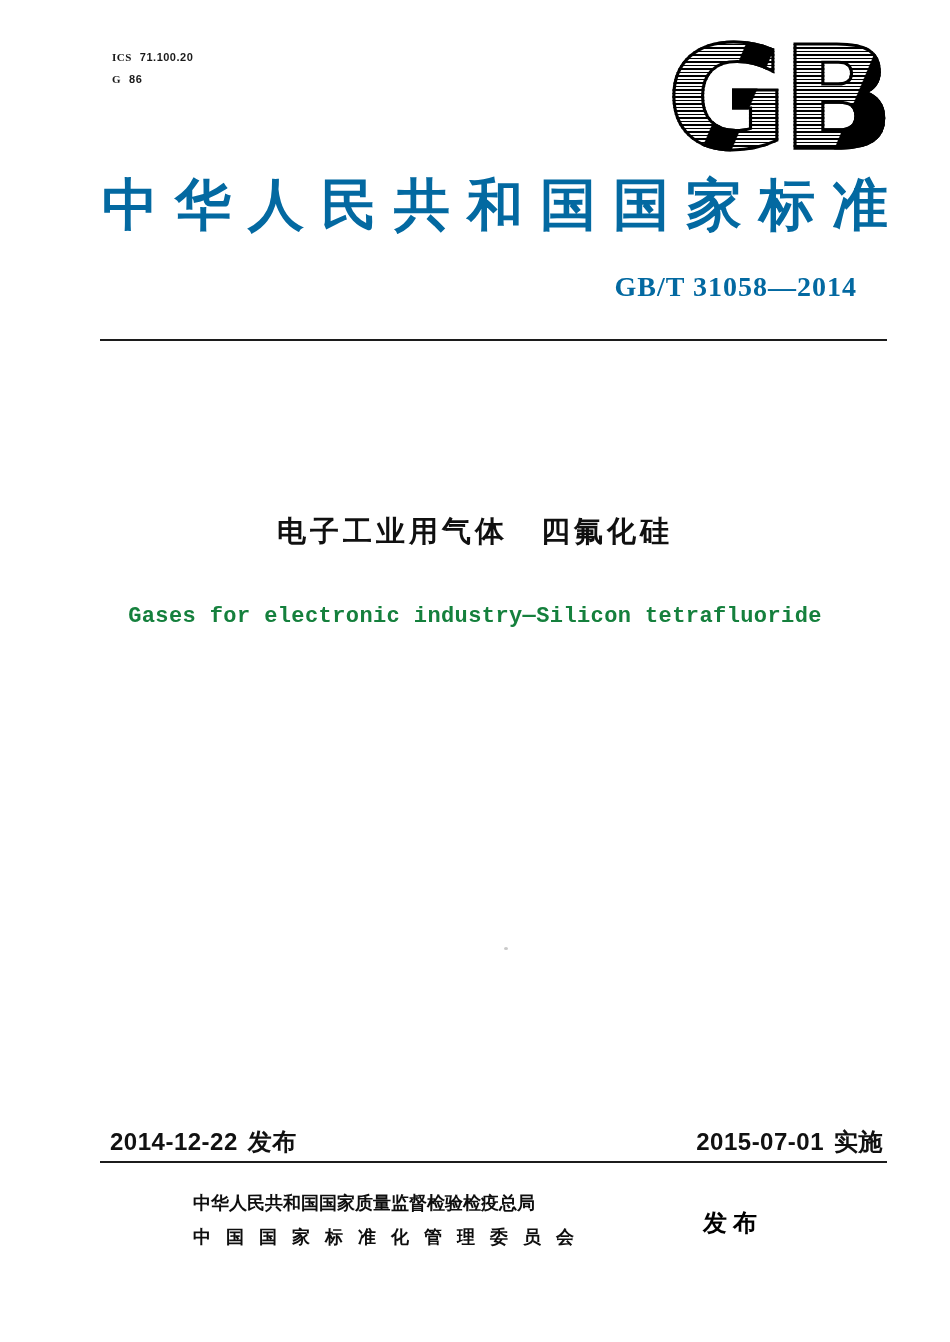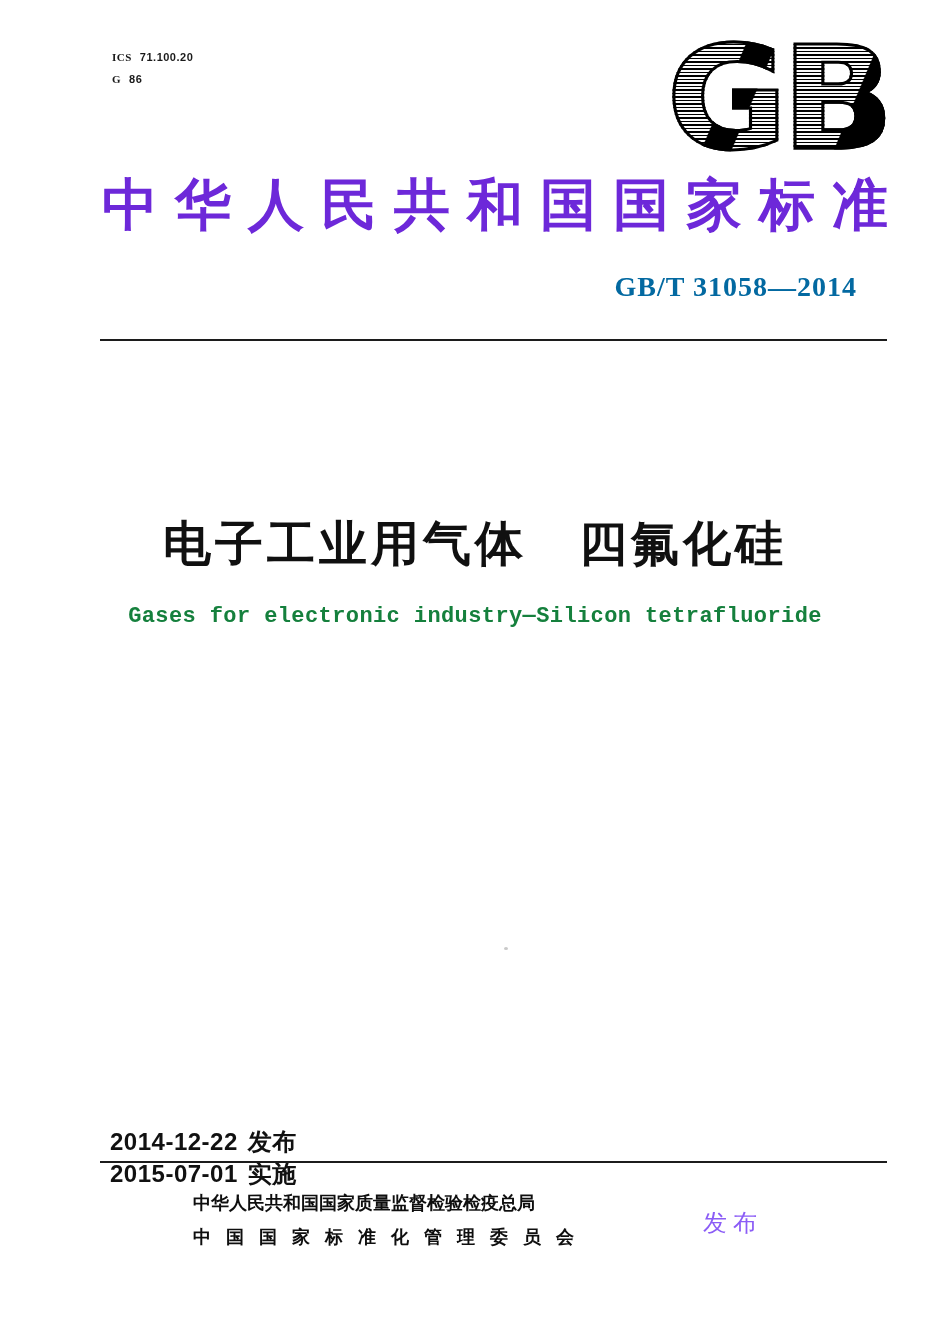--- a/index.html
+++ b/index.html
@@ -64,21 +64,21 @@
   
   .national-heading {
     position: absolute;
     left: 102px;
     top: 168px;
     white-space: nowrap;
     font-family: "Liberation Serif", serif;
     font-weight: bold;
     font-size: 56px;
     letter-spacing: 17px;
-    color: #6d28d9;
+    color: #0369a1;
   }
 
   
   .std-number {
     position: absolute;
     top: 271px;
     right: 93px;
     font-family: "Liberation Serif", serif;
     font-weight: bold;
     font-size: 28px;
@@ -98,21 +98,21 @@
 
   
   .cn-title {
     position: absolute;
     top: 512px;
     left: 0;
     width: 100%;
     text-align: center;
     font-family: "Liberation Sans", sans-serif;
     font-weight: bold;
-    font-size: 48px;
+    font-size: 29px;
     letter-spacing: 4px;
     color: #101010;
     white-space: nowrap;
   }
 
   
   .en-title {
     position: absolute;
     top: 604px;
     left: 0;
@@ -132,21 +132,20 @@
     left: 110px;
     right: 67px;
     display: flex;
     justify-content: space-between;
     align-items: baseline;
     font-family: "Liberation Sans", sans-serif;
     font-size: 24px;
     font-weight: 500;
     letter-spacing: 0.5px;
     color: #111;
-    flex-direction: column;
   }
   .dates-row .date-num { font-weight: 600; }
   .dates-row .date-lbl { margin-left: 10px; font-weight: 600; }
 
   
   .publisher {
     position: absolute;
     top: 1186px;
     left: 0;
     width: 100%;
@@ -160,23 +159,23 @@
     font-family: "Liberation Serif", serif;
     font-weight: bold;
     font-size: 18px;
     line-height: 34px;
     color: #0e0e0e;
     white-space: nowrap;
   }
   .publisher .issuer-line-2 { letter-spacing: 15px; }
   .publisher .publish-label {
     font-family: "Liberation Serif", serif;
-    font-weight: normal;
+    font-weight: bold;
     font-size: 24px;
-    color: #8b5cf6;
+    color: #000000;
     padding-top: 6px;
     white-space: nowrap;
   }
 
   
   .scan-dot {
     position: absolute;
     left: 504px;
     top: 947px;
     width: 4px;

